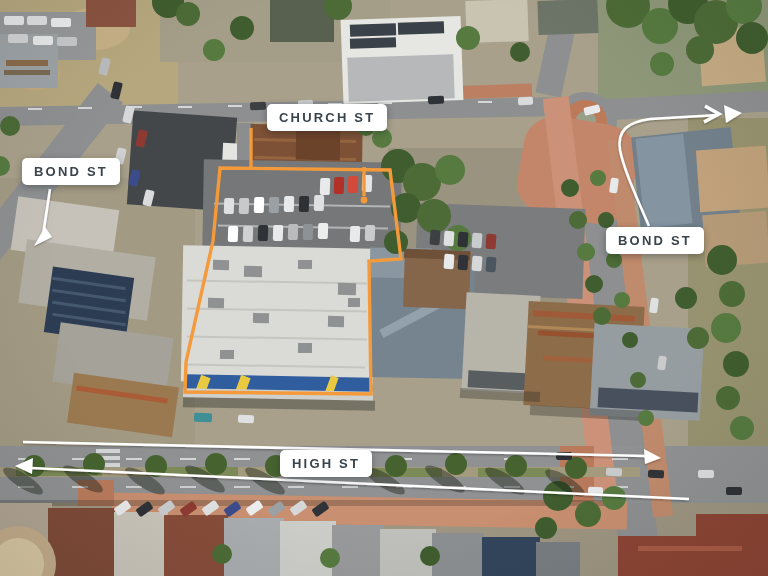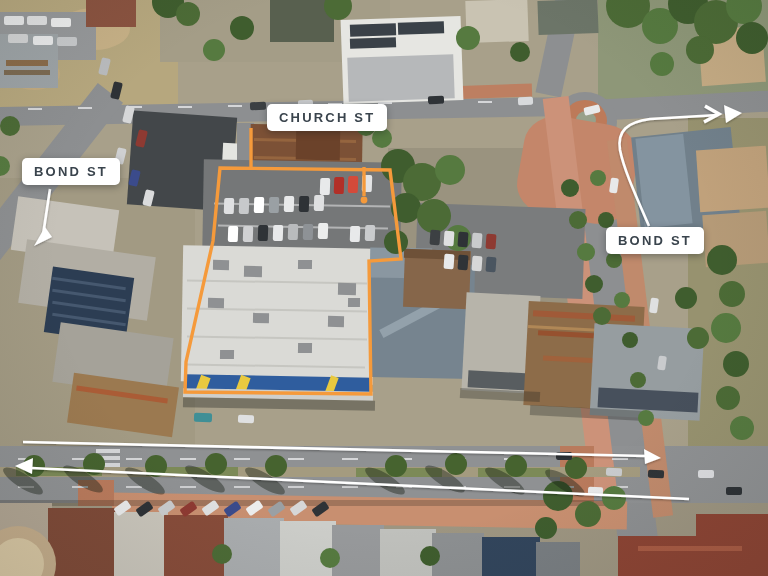--- a/index.html
+++ b/index.html
@@ -351,13 +351,14 @@
     </g>
     <path class="oline" d="M251,167 L251,128"></path>
     <path class="oline" d="M220,168 L390,170 L401,259 L369,261 L371,394 L185,392 L186,362 L213,241 Z"></path>
     <path class="oline" d="M364,167 L364,196"></path>
     <circle class="odot" cx="364" cy="200" r="3.4"></circle>
   </svg>
 
   <div class="slabel" style="left:267px;top:104px;">CHURCH ST</div>
   <div class="slabel" style="left:22px;top:158px;">BOND ST</div>
   <div class="slabel" style="left:606px;top:227px;">BOND ST</div>
+  <div class="slabel" style="left:280px;top:450px;">HIGH ST</div>
 </div>
 
 </body></html>

